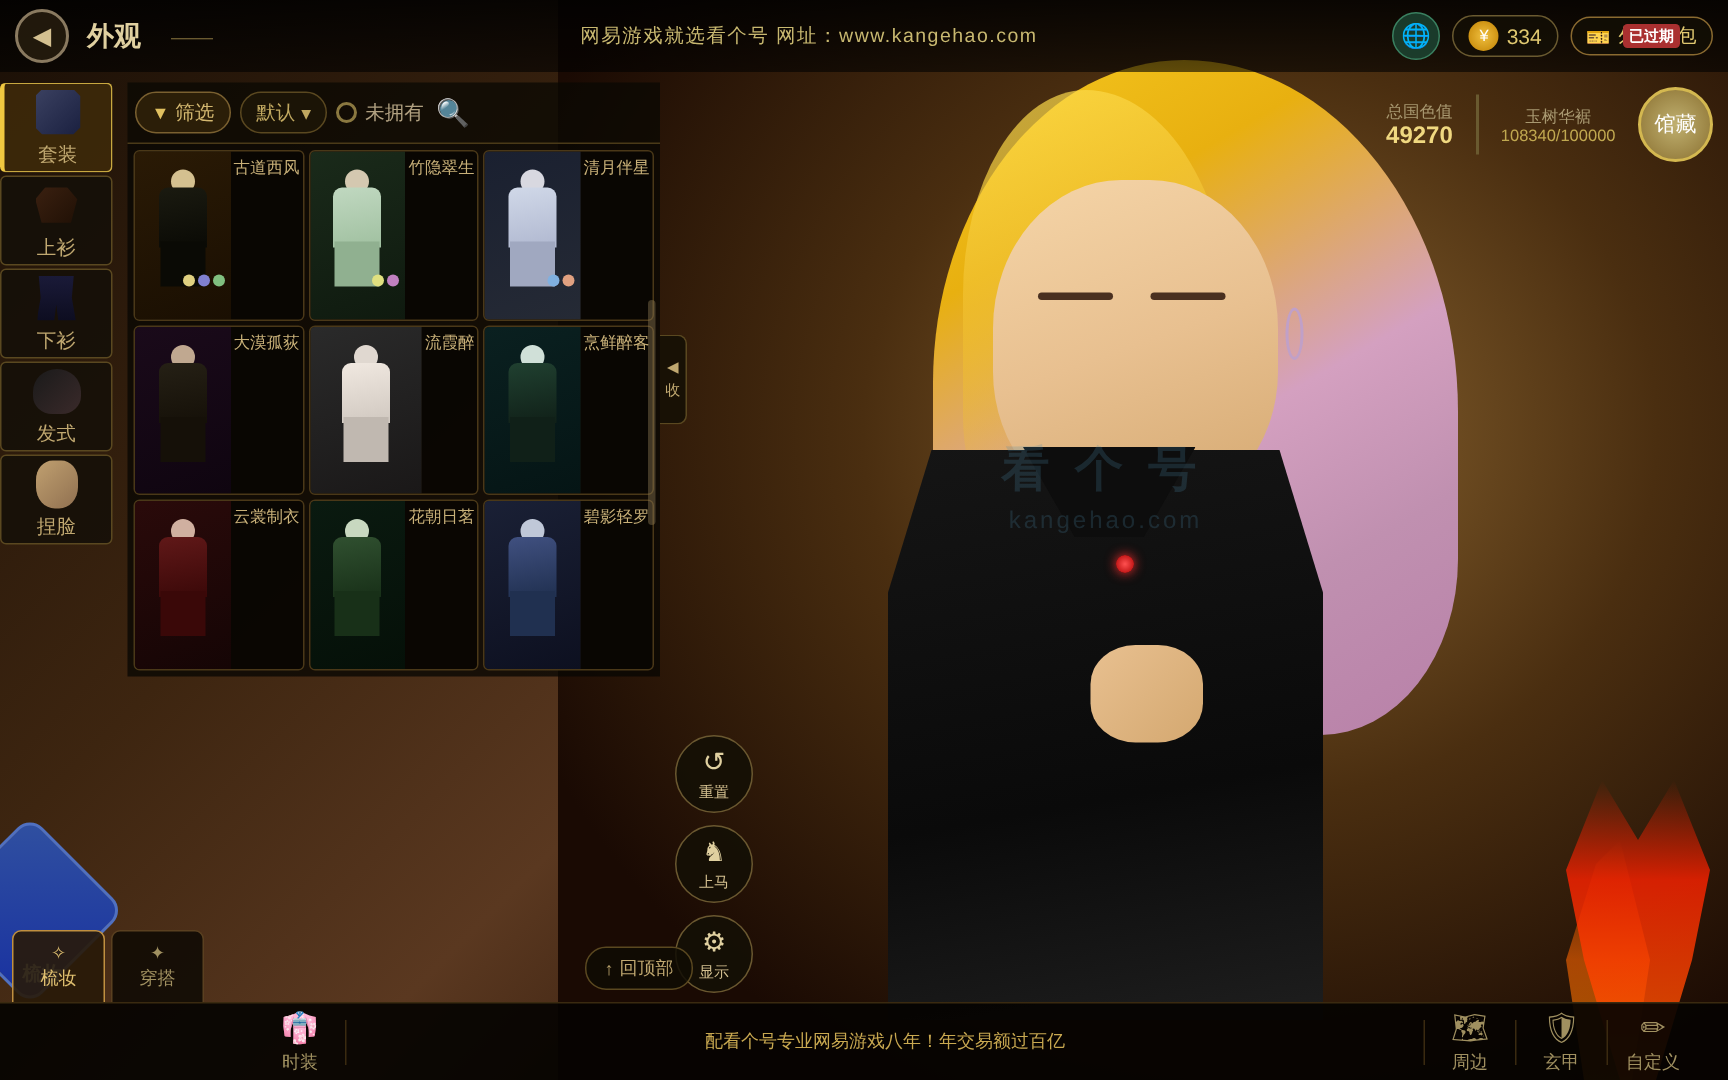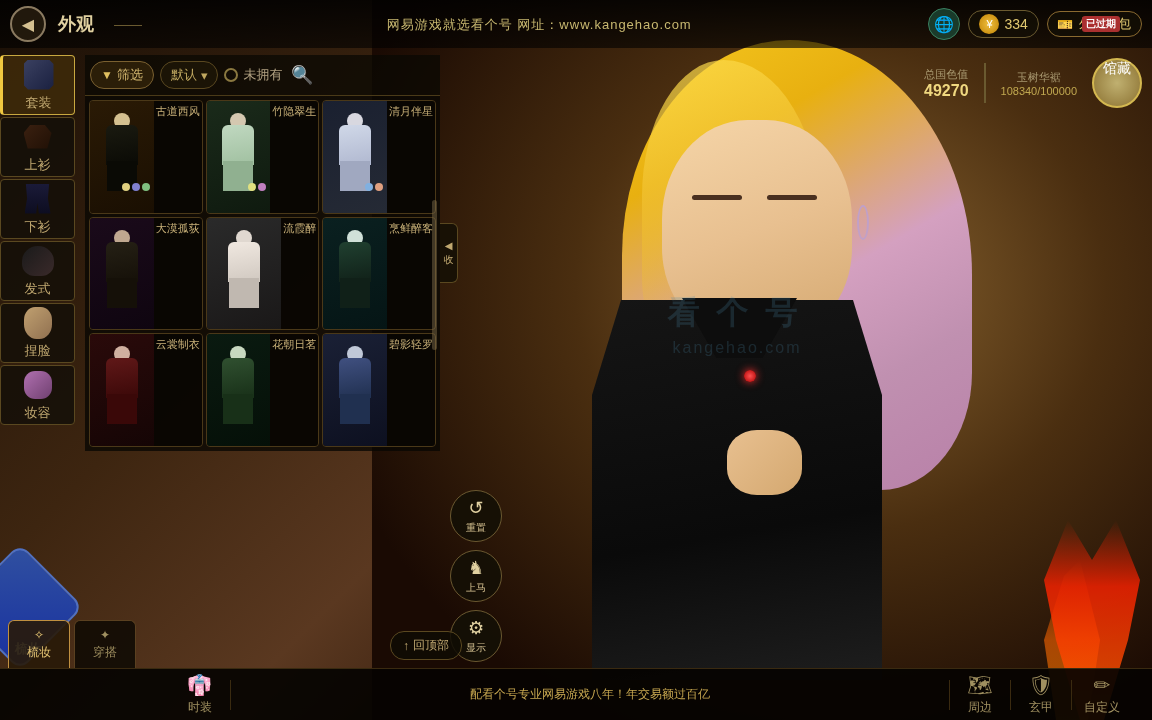--- a/index.html
+++ b/index.html
@@ -228,20 +228,21 @@
       font-size: 11px;
     }
 
     .collection-icon {
       width: 50px;
       height: 50px;
       background: radial-gradient(circle, #c0b070, #8a7030);
       border-radius: 50%;
       border: 2px solid #d4b850;
       display: flex;
+      align-items: center;
       justify-content: center;
       color: #fff;
       font-size: 14px;
     }
 
     
     #category-tabs {
       position: absolute;
       left: 0;
       top: 55px;
@@ -690,26 +691,20 @@
     <span>发式</span>
   </div>
 
   <div class="cat-tab">
     <div class="cat-tab-icon">
       <div style="width:28px;height:32px;background:linear-gradient(135deg,#c0a070,#907050);border-radius:40% 40% 45% 45%;"></div>
     </div>
     <span>捏脸</span>
   </div>
 
-  <div class="cat-tab">
-    <div class="cat-tab-icon">
-      <div style="width:28px;height:28px;background:linear-gradient(135deg,#b070b0,#704070);border-radius:40%;"></div>
-    </div>
-    <span>妆容</span>
-  </div>
 </div>
 
 <div id="main-panel">
 
   <div id="filter-bar">
     <div class="filter-btn">
       <span class="filter-icon">▼</span>
       <span>筛选</span>
     </div>
     <div class="dropdown-btn">

